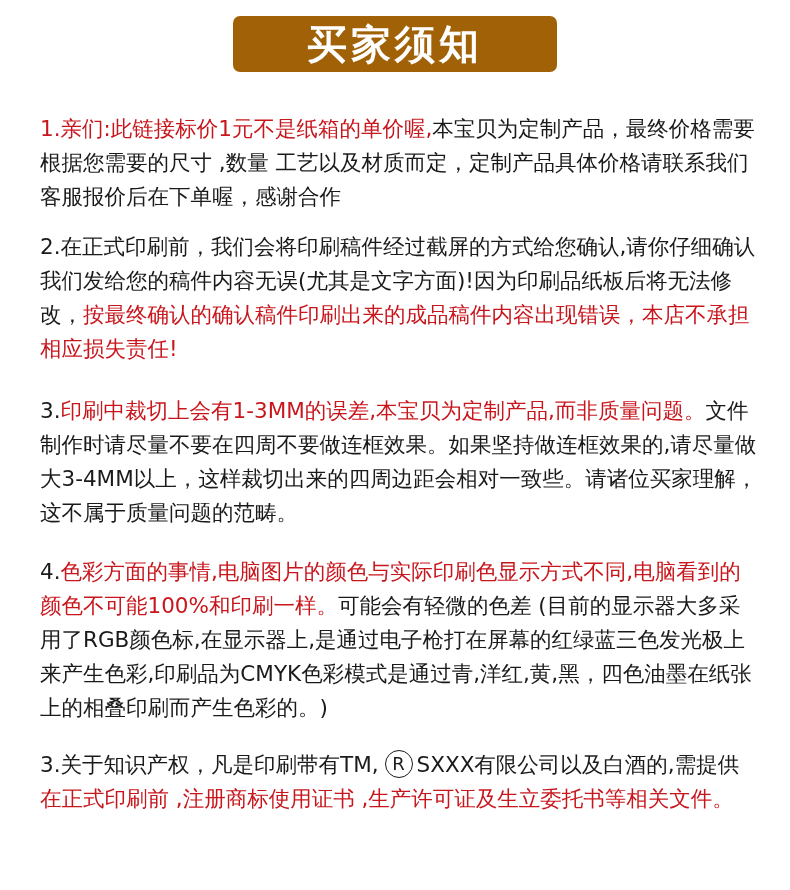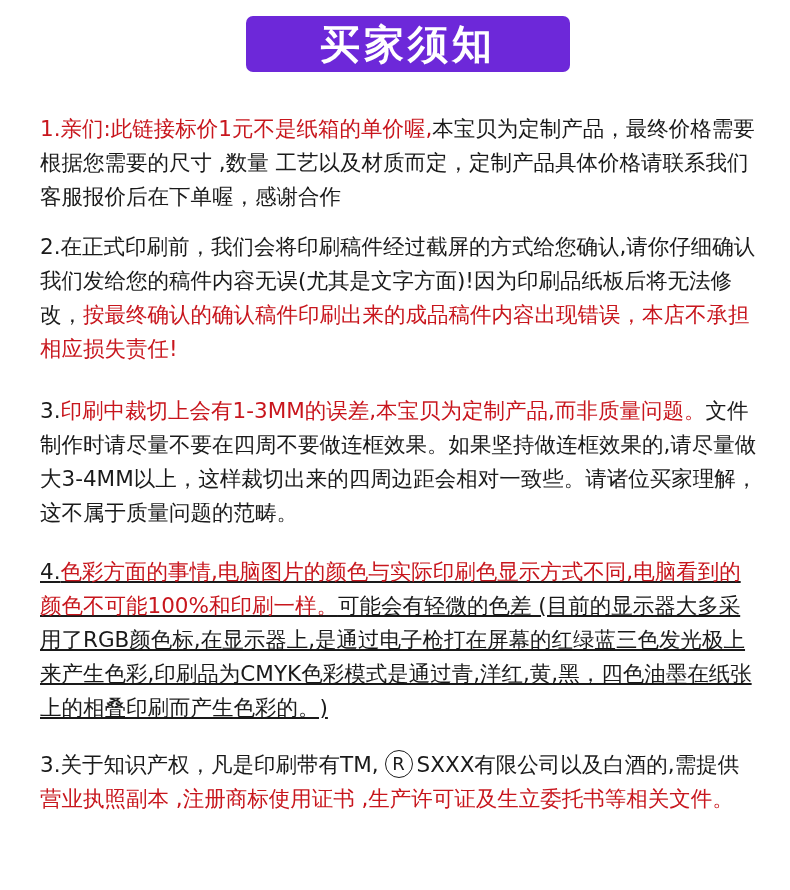--- a/index.html
+++ b/index.html
@@ -1,19 +1,19 @@
 <!DOCTYPE html>
 <html><head>
 <meta charset="utf-8">
 <style>
   html, body { margin: 0; padding: 0; background: #ffffff; }
   body { width: 790px; height: 890px; position: relative; overflow: hidden;
          font-family: "DejaVu Sans", "Liberation Sans", sans-serif; color: #1a1a1a; }
-  .banner { position: absolute; left: 246px; top: 16px; width: 324px; height: 56px;
-            background: #6d28d9; border-radius: 7px; color: #fff; text-align: center;
+  .banner { position: absolute; left: 233px; top: 16px; width: 324px; height: 56px;
+            background: #a16207; border-radius: 7px; color: #fff; text-align: center;
             font-size: 40px; line-height: 56px; letter-spacing: 4px; font-weight: bold; }
   .para { position: absolute; left: 40px; width: 720px; font-size: 21.5px; line-height: 34px; }
   .red { color: #c8161d; }
   .reg { display: inline-block; width: 26px; height: 26px; border: 1.5px solid #1a1a1a;
          border-radius: 50%; text-align: center; line-height: 26px; font-size: 18px;
          vertical-align: middle; margin: 0 4px 4px 6px; }
 </style>
 </head>
 <body>
 
@@ -26,19 +26,19 @@
 </div>
 
 <div class="para" style="top:230px;">
   <span>2.在正式印刷前，我们会将印刷稿件经过截屏的方式给您确认,请你仔细确认我们发给您的稿件内容无误(尤其是文字方面)!因为印刷品纸板后将无法修改，</span><span class="red">按最终确认的确认稿件印刷出来的成品稿件内容出现错误，本店不承担相应损失责任!</span>
 </div>
 
 <div class="para" style="top:394px;">
   <span>3.</span><span class="red">印刷中裁切上会有1-3MM的误差,本宝贝为定制产品,而非质量问题。</span><span>文件制作时请尽量不要在四周不要做连框效果。如果坚持做连框效果的,请尽量做大3-4MM以上，这样裁切出来的四周边距会相对一致些。请诸位买家理解，这不属于质量问题的范畴。</span>
 </div>
 
-<div class="para" style="top:555px;text-decoration:underline;">
+<div class="para" style="top:555px;">
   <span>4.</span><span class="red">色彩方面的事情,电脑图片的颜色与实际印刷色显示方式不同,电脑看到的颜色不可能100%和印刷一样。</span><span>可能会有轻微的色差 (目前的显示器大多采用了RGB颜色标,在显示器上,是通过电子枪打在屏幕的红绿蓝三色发光极上来产生色彩,印刷品为CMYK色彩模式是通过青,洋红,黄,黑，四色油墨在纸张上的相叠印刷而产生色彩的。)</span>
 </div>
 
 <div class="para" style="top:748px;">
-  <span>3.关于知识产权，凡是印刷带有TM,</span><span class="reg">R</span><span>SXXX有限公司以及白酒的,需提供</span><span class="red">营业执照副本 ,注册商标使用证书 ,生产许可证及生立委托书等相关文件。</span>
+  <span>3.关于知识产权，凡是印刷带有TM,</span><span class="reg">R</span><span>SXXX有限公司以及白酒的,需提供</span><span class="red">在正式印刷前 ,注册商标使用证书 ,生产许可证及生立委托书等相关文件。</span>
 </div>
 
 </body></html>

